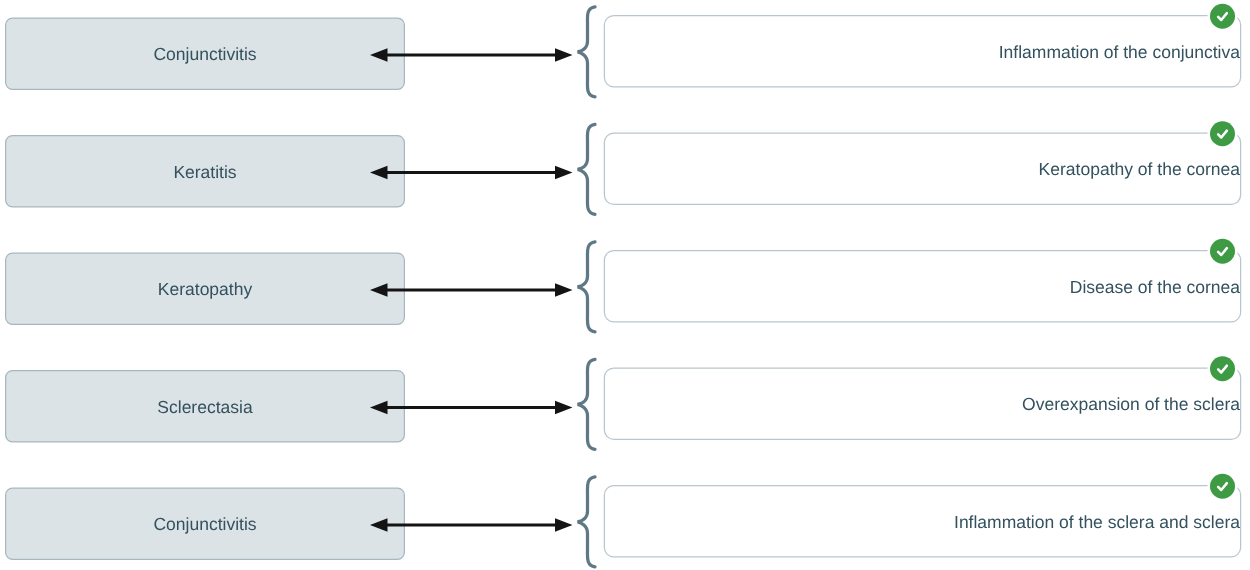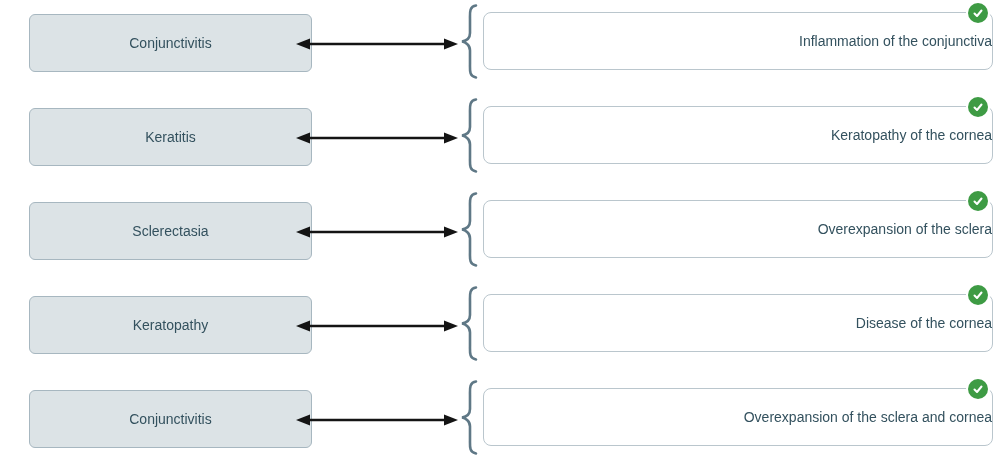--- a/index.html
+++ b/index.html
@@ -31,32 +31,31 @@
   }
   .row:nth-child(1) { top: 0; }
   .row:nth-child(2) { top: 94px; }
   .row:nth-child(3) { top: 188px; }
   .row:nth-child(4) { top: 282px; }
   .row:nth-child(5) { top: 376px; }
   .term-card {
     position: absolute;
     left: 4px;
     top: 14px;
-    width: 283px;
+    width: 320px;
     height: 58px;
     background: var(--term-fill);
     border: 1px solid var(--term-border);
     border-radius: 6px;
     display: flex;
     align-items: center;
     justify-content: center;
     font-size: 14px;
     color: var(--text);
     cursor: pointer;
-    margin-left: 25px;
   }
   .arrow {
     position: absolute;
     left: 296px;
     top: 36px;
     width: 162px;
     height: 16px;
     color: var(--arrow);
   }
   .brace {
@@ -142,20 +141,42 @@
     </div>
     <div class="check-badge">
       <svg width="12" height="12" viewBox="0 0 12 12">
         <polyline points="2.5,6.5 5,9 9.5,3.5" fill="none" stroke="#ffffff" stroke-width="2" stroke-linecap="round" stroke-linejoin="round"></polyline>
       </svg>
     </div>
   </div>
 
   <div class="row">
     <div class="term-card">
+      <span>Keratopathy</span>
+    </div>
+    <svg class="arrow" viewBox="0 0 162 16">
+      <line x1="9" y1="8" x2="153" y2="8" stroke="currentColor" stroke-width="2.4"></line>
+      <polygon points="0,8 14,2.6 14,13.4" fill="currentColor"></polygon>
+      <polygon points="162,8 148,2.6 148,13.4" fill="currentColor"></polygon>
+    </svg>
+    <svg class="brace" viewBox="0 0 20 77">
+      <path d="M17 2.5 C10 3.5 11 10 11 16 L11 30 C11 36 6 38 3 38.5 C6 39 11 41.5 11 47.5 L11 61 C11 67 10 73.5 17 74.5" fill="none" stroke="currentColor" stroke-width="2.6" stroke-linecap="round"></path>
+    </svg>
+    <div class="def-card">
+      <span>Disease of the cornea</span>
+    </div>
+    <div class="check-badge">
+      <svg width="12" height="12" viewBox="0 0 12 12">
+        <polyline points="2.5,6.5 5,9 9.5,3.5" fill="none" stroke="#ffffff" stroke-width="2" stroke-linecap="round" stroke-linejoin="round"></polyline>
+      </svg>
+    </div>
+  </div>
+
+  <div class="row">
+    <div class="term-card">
       <span>Sclerectasia</span>
     </div>
     <svg class="arrow" viewBox="0 0 162 16">
       <line x1="9" y1="8" x2="153" y2="8" stroke="currentColor" stroke-width="2.4"></line>
       <polygon points="0,8 14,2.6 14,13.4" fill="currentColor"></polygon>
       <polygon points="162,8 148,2.6 148,13.4" fill="currentColor"></polygon>
     </svg>
     <svg class="brace" viewBox="0 0 20 77">
       <path d="M17 2.5 C10 3.5 11 10 11 16 L11 30 C11 36 6 38 3 38.5 C6 39 11 41.5 11 47.5 L11 61 C11 67 10 73.5 17 74.5" fill="none" stroke="currentColor" stroke-width="2.6" stroke-linecap="round"></path>
     </svg>
@@ -164,54 +185,32 @@
     </div>
     <div class="check-badge">
       <svg width="12" height="12" viewBox="0 0 12 12">
         <polyline points="2.5,6.5 5,9 9.5,3.5" fill="none" stroke="#ffffff" stroke-width="2" stroke-linecap="round" stroke-linejoin="round"></polyline>
       </svg>
     </div>
   </div>
 
   <div class="row">
     <div class="term-card">
-      <span>Keratopathy</span>
-    </div>
-    <svg class="arrow" viewBox="0 0 162 16">
-      <line x1="9" y1="8" x2="153" y2="8" stroke="currentColor" stroke-width="2.4"></line>
-      <polygon points="0,8 14,2.6 14,13.4" fill="currentColor"></polygon>
-      <polygon points="162,8 148,2.6 148,13.4" fill="currentColor"></polygon>
-    </svg>
-    <svg class="brace" viewBox="0 0 20 77">
-      <path d="M17 2.5 C10 3.5 11 10 11 16 L11 30 C11 36 6 38 3 38.5 C6 39 11 41.5 11 47.5 L11 61 C11 67 10 73.5 17 74.5" fill="none" stroke="currentColor" stroke-width="2.6" stroke-linecap="round"></path>
-    </svg>
-    <div class="def-card">
-      <span>Disease of the cornea</span>
-    </div>
-    <div class="check-badge">
-      <svg width="12" height="12" viewBox="0 0 12 12">
-        <polyline points="2.5,6.5 5,9 9.5,3.5" fill="none" stroke="#ffffff" stroke-width="2" stroke-linecap="round" stroke-linejoin="round"></polyline>
-      </svg>
-    </div>
-  </div>
-
-  <div class="row">
-    <div class="term-card">
       <span>Conjunctivitis</span>
     </div>
     <svg class="arrow" viewBox="0 0 162 16">
       <line x1="9" y1="8" x2="153" y2="8" stroke="currentColor" stroke-width="2.4"></line>
       <polygon points="0,8 14,2.6 14,13.4" fill="currentColor"></polygon>
       <polygon points="162,8 148,2.6 148,13.4" fill="currentColor"></polygon>
     </svg>
     <svg class="brace" viewBox="0 0 20 77">
       <path d="M17 2.5 C10 3.5 11 10 11 16 L11 30 C11 36 6 38 3 38.5 C6 39 11 41.5 11 47.5 L11 61 C11 67 10 73.5 17 74.5" fill="none" stroke="currentColor" stroke-width="2.6" stroke-linecap="round"></path>
     </svg>
     <div class="def-card">
-      <span>Overexpansion of the sclera and cornea</span>
+      <span>Inflammation of the sclera and sclera</span>
     </div>
     <div class="check-badge">
       <svg width="12" height="12" viewBox="0 0 12 12">
         <polyline points="2.5,6.5 5,9 9.5,3.5" fill="none" stroke="#ffffff" stroke-width="2" stroke-linecap="round" stroke-linejoin="round"></polyline>
       </svg>
     </div>
   </div>
 
 </div>
 

